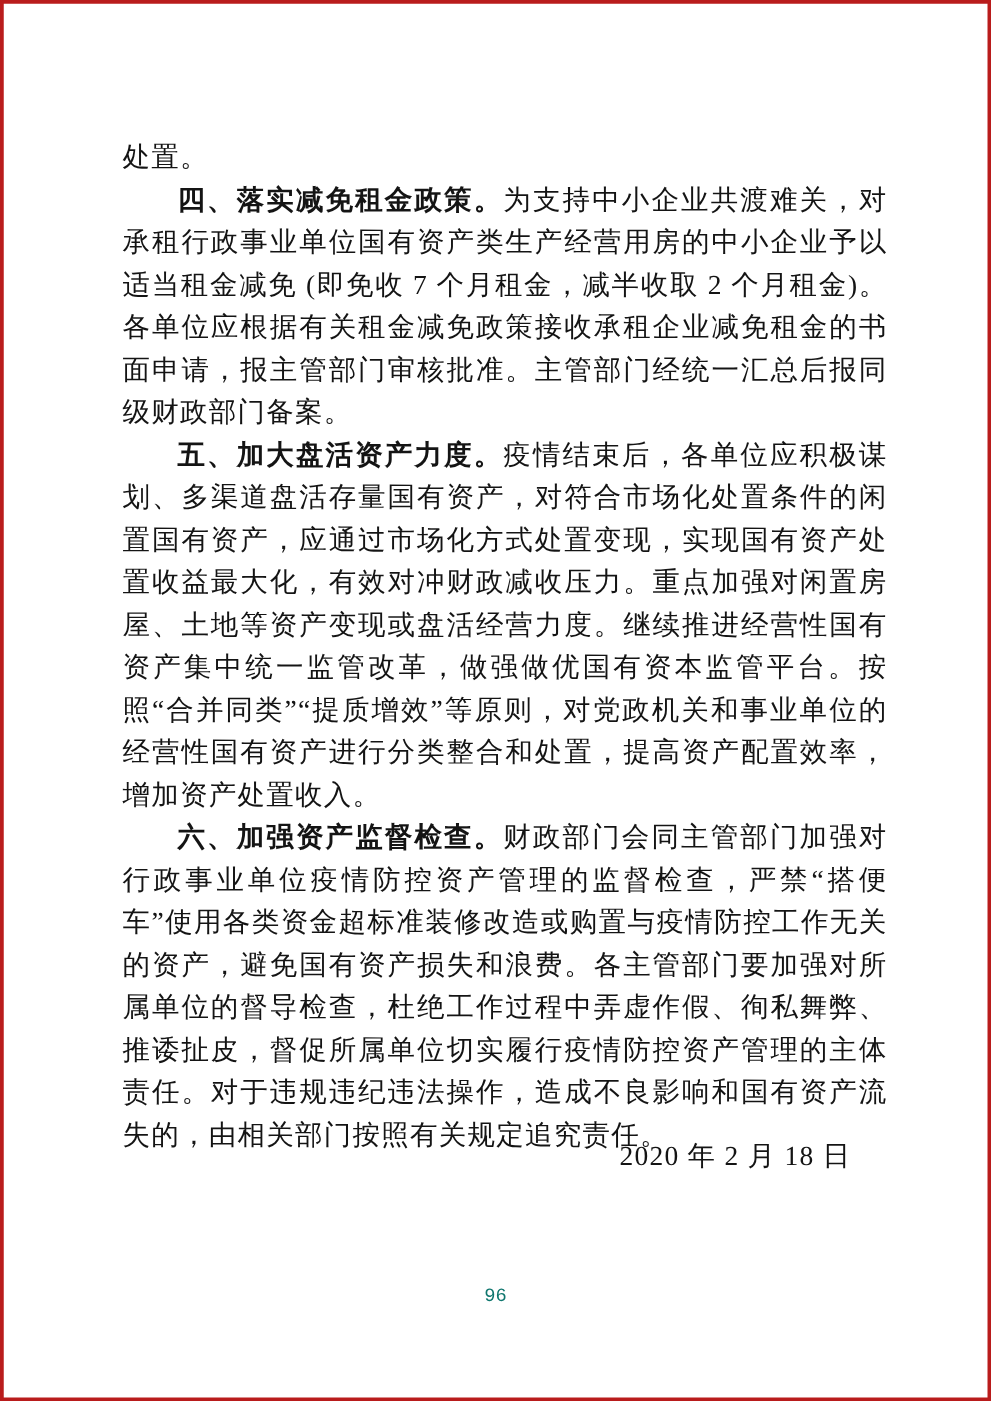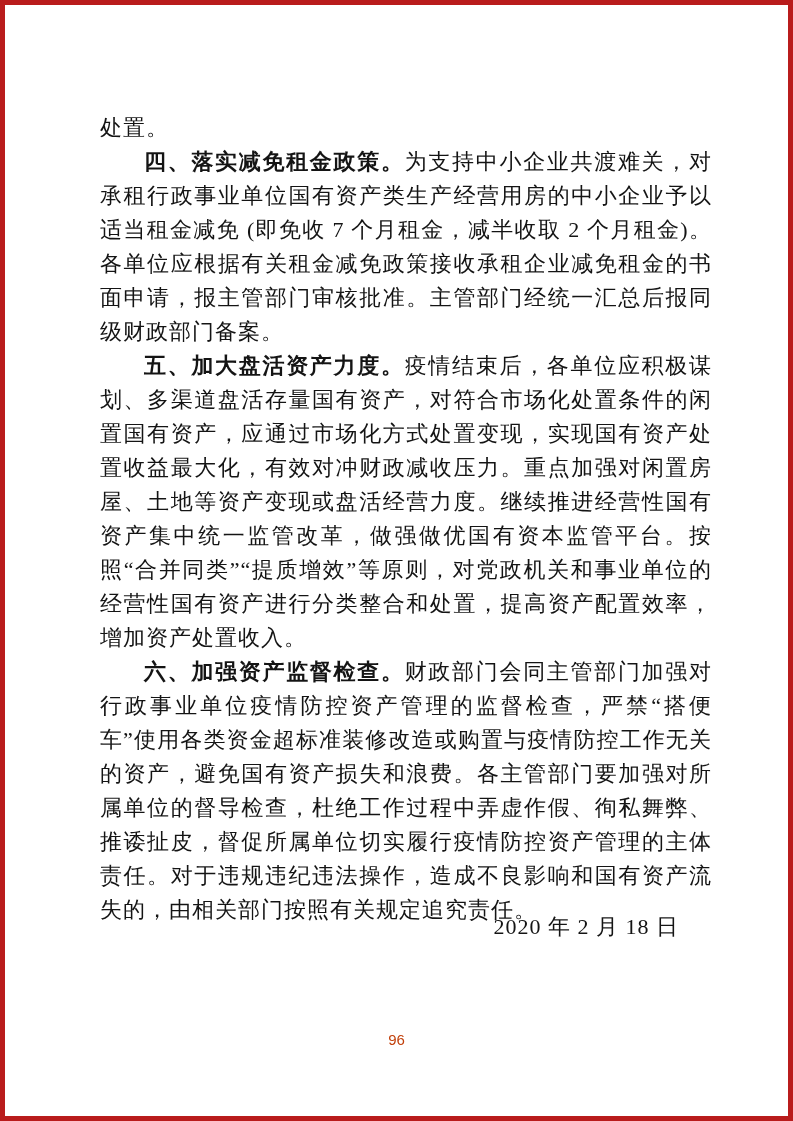--- a/index.html
+++ b/index.html
@@ -6,21 +6,21 @@
     margin: 0;
     padding: 0;
     background: #ffffff;
   }
   .page {
     position: relative;
     width: 793px;
     height: 1121px;
     background: #ffffff;
     box-sizing: border-box;
-    border: 5px solid #b91c1c;
+    border: 3px solid #b91c1c;
     overflow: hidden;
     font-family: "Liberation Serif", "DejaVu Serif", serif;
     color: #141414;
   }
   .doc-body {
     position: absolute;
     left: 95px;
     top: 106px;
     width: 612px;
     font-size: 22px;
@@ -60,22 +60,22 @@
     line-height: 40px;
     margin-top: 26px;
   }
   .page-number {
     position: absolute;
     top: 1026px;
     left: 0;
     width: 100%;
     text-align: center;
     font-size: 15px;
-    font-family: Liberation Sans, sans-serif;
-    color: #c2410c;
+    font-family: Liberation Mono, monospace;
+    color: #0f766e;
   }
 </style>
 </head>
 <body>
 
 <div class="page">
 
   <div class="doc-body">
 
     <p class="para continuation"><span>处置。</span></p>

